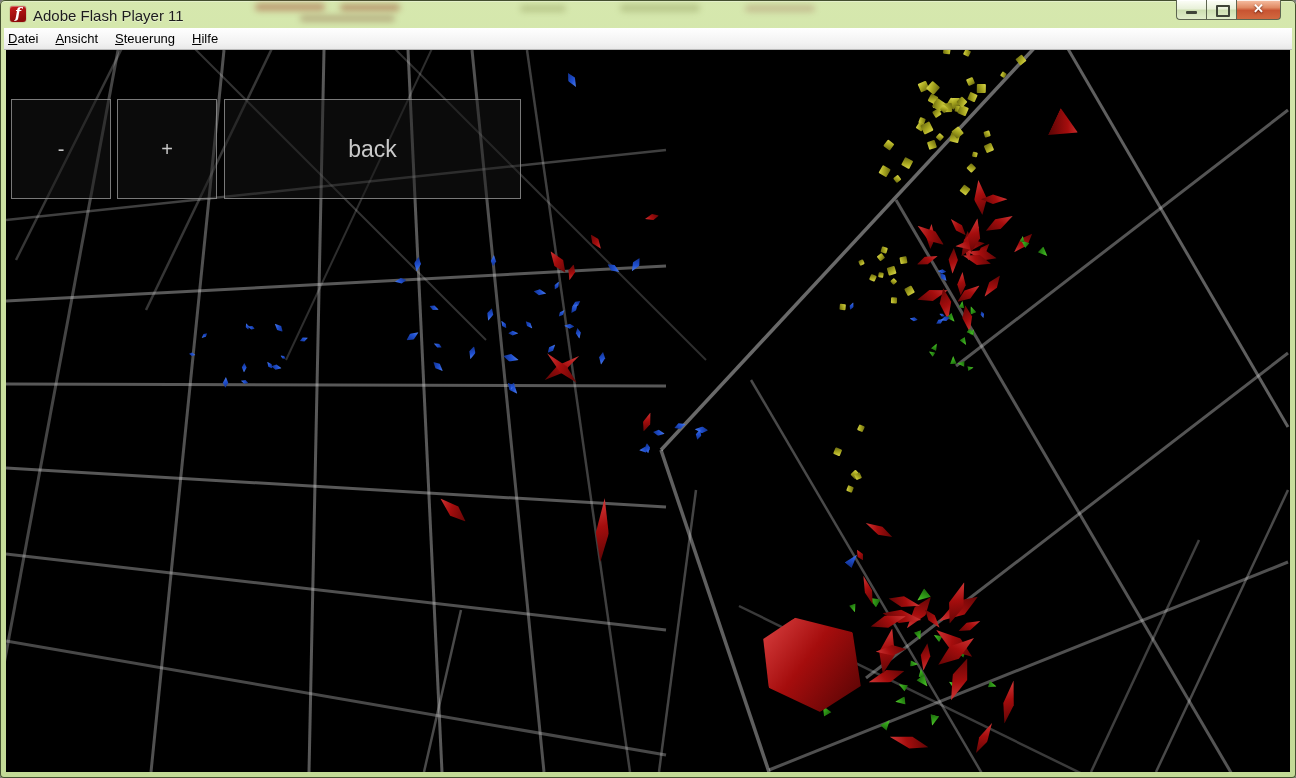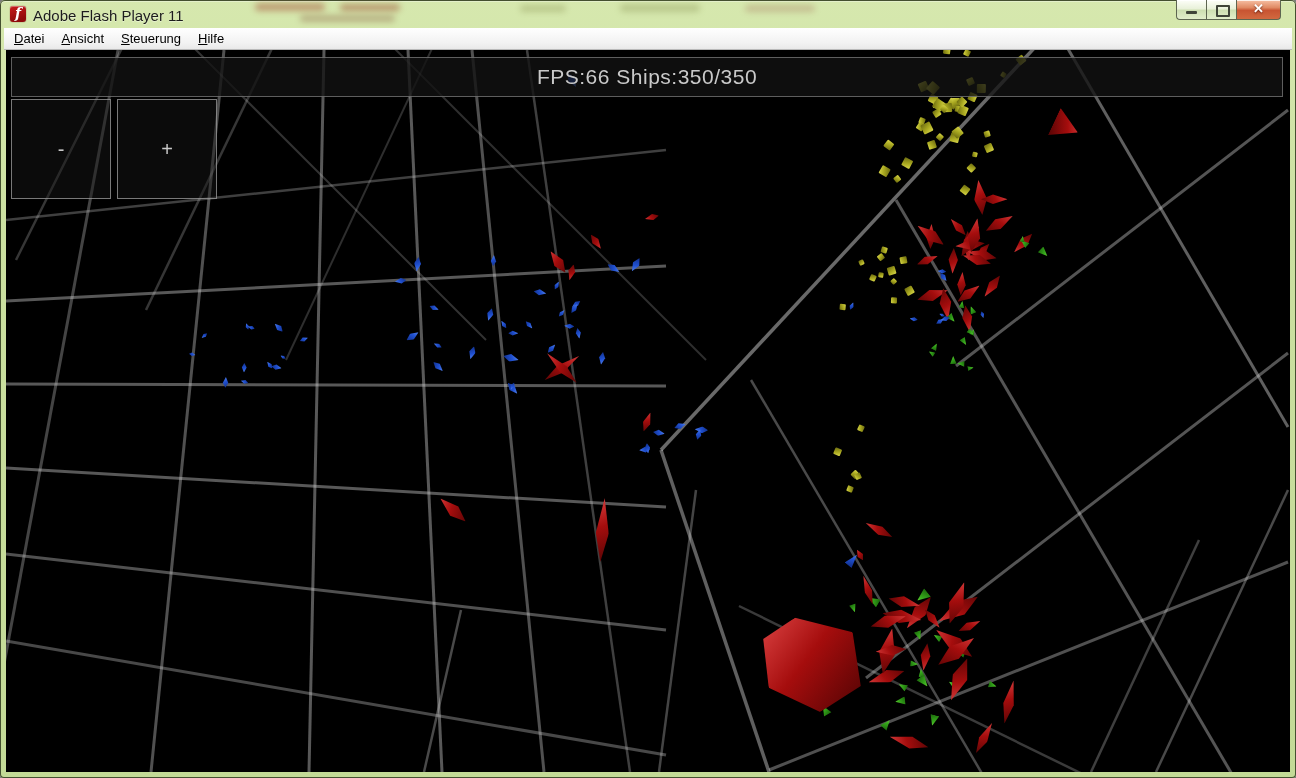--- a/index.html
+++ b/index.html
@@ -43,21 +43,21 @@
     color:#fff;font-weight:bold;font-size:13px;text-align:center;line-height:18px;
     text-shadow:0 1px 2px rgba(60,10,0,.7);
   }
   .glyph-min{position:absolute;left:9px;bottom:5px;width:11px;height:3px;background:#3f4438;border-radius:1px;}
   .glyph-max{position:absolute;left:9px;top:5px;width:10px;height:8px;border:2px solid #3f4438;border-radius:1px;}
   
   #menubar{
     position:absolute;left:4px;top:28px;width:1288px;height:22px;
     background:linear-gradient(180deg,#ffffff 0%,#f2f2f2 70%,#e9e9e9 100%);
     border-bottom:1px solid #b9b9b9;box-sizing:border-box;
-    font-size:13px;color:#000;padding-left:8px;
+    font-size:13px;color:#000;padding-left:2px;
   }
   .menu-item{display:inline-block;margin:0 13px 0 0;padding:3px 2px;cursor:default;}
   .menu-item u{text-decoration:underline;}
   
   #stage{position:absolute;left:6px;top:50px;width:1284px;height:722px;background:#000;overflow:hidden;}
   #gridsvg{position:absolute;left:0;top:0;filter:blur(.6px);}
   #ships{position:absolute;left:0;top:0;width:100%;height:100%;}
   .ship{position:absolute;background:linear-gradient(155deg,var(--hi) 0%,var(--base) 45%,var(--lo) 100%);}
   .shape-dart{clip-path:polygon(50% 0%,88% 55%,50% 100%,12% 55%);}
   .shape-tri{clip-path:polygon(50% 0%,100% 100%,0% 100%);}
@@ -332,20 +332,18 @@
         <div class="ship shape-dart" style="left: 867px; top: 465px; width: 12px; height: 30px; transform: rotate(-62deg); --hi: #d94040; --base: #a50d0d; --lo: #570404;"></div>
         <div class="ship shape-tri" style="left: 1045px; top: 64px; width: 30px; height: 26px; transform: rotate(115deg); --hi: #d94040; --base: #a50d0d; --lo: #570404;"></div>
         <div class="ship shape-dart" style="left: 996px; top: 630px; width: 14px; height: 44px; transform: rotate(12deg); --hi: #d94040; --base: #a50d0d; --lo: #570404;"></div>
         <div class="ship shape-dart" style="left: 972px; top: 671px; width: 12px; height: 34px; transform: rotate(28deg); --hi: #d94040; --base: #a50d0d; --lo: #570404;"></div>
         <div class="ship shape-dart" style="left: 895px; top: 672px; width: 16px; height: 40px; transform: rotate(-75deg); --hi: #d94040; --base: #a50d0d; --lo: #570404;"></div>
         <div class="ship shape-dart" style="left: 857px; top: 525px; width: 10px; height: 30px; transform: rotate(-18deg); --hi: #d94040; --base: #a50d0d; --lo: #570404;"></div>
         <div class="ship shape-tri" style="left: 841.5px; top: 503px; width: 9px; height: 14px; transform: rotate(40deg); --hi: #5e8df2; --base: #2050d0; --lo: #0e2a80;"></div>
         <div class="ship shape-dart" style="left: 850px; top: 499px; width: 8px; height: 12px; transform: rotate(-30deg); --hi: #d94040; --base: #a50d0d; --lo: #570404;"></div>
         <div class="ship shape-dart" style="left: 561px; top: 22px; width: 10px; height: 16px; transform: rotate(150deg); --hi: #5e8df2; --base: #2050d0; --lo: #0e2a80;"></div>
       </div>
-    <div id="hud-bar">
-      <span>FPS:66 Ships:350/350</span>
-    </div>
     <div id="btn-minus" class="panel-btn">-</div>
     <div id="btn-plus" class="panel-btn">+</div>
+    <div id="btn-back" class="panel-btn">back</div>
   </div>
 
 </div>
 
 </body></html>

